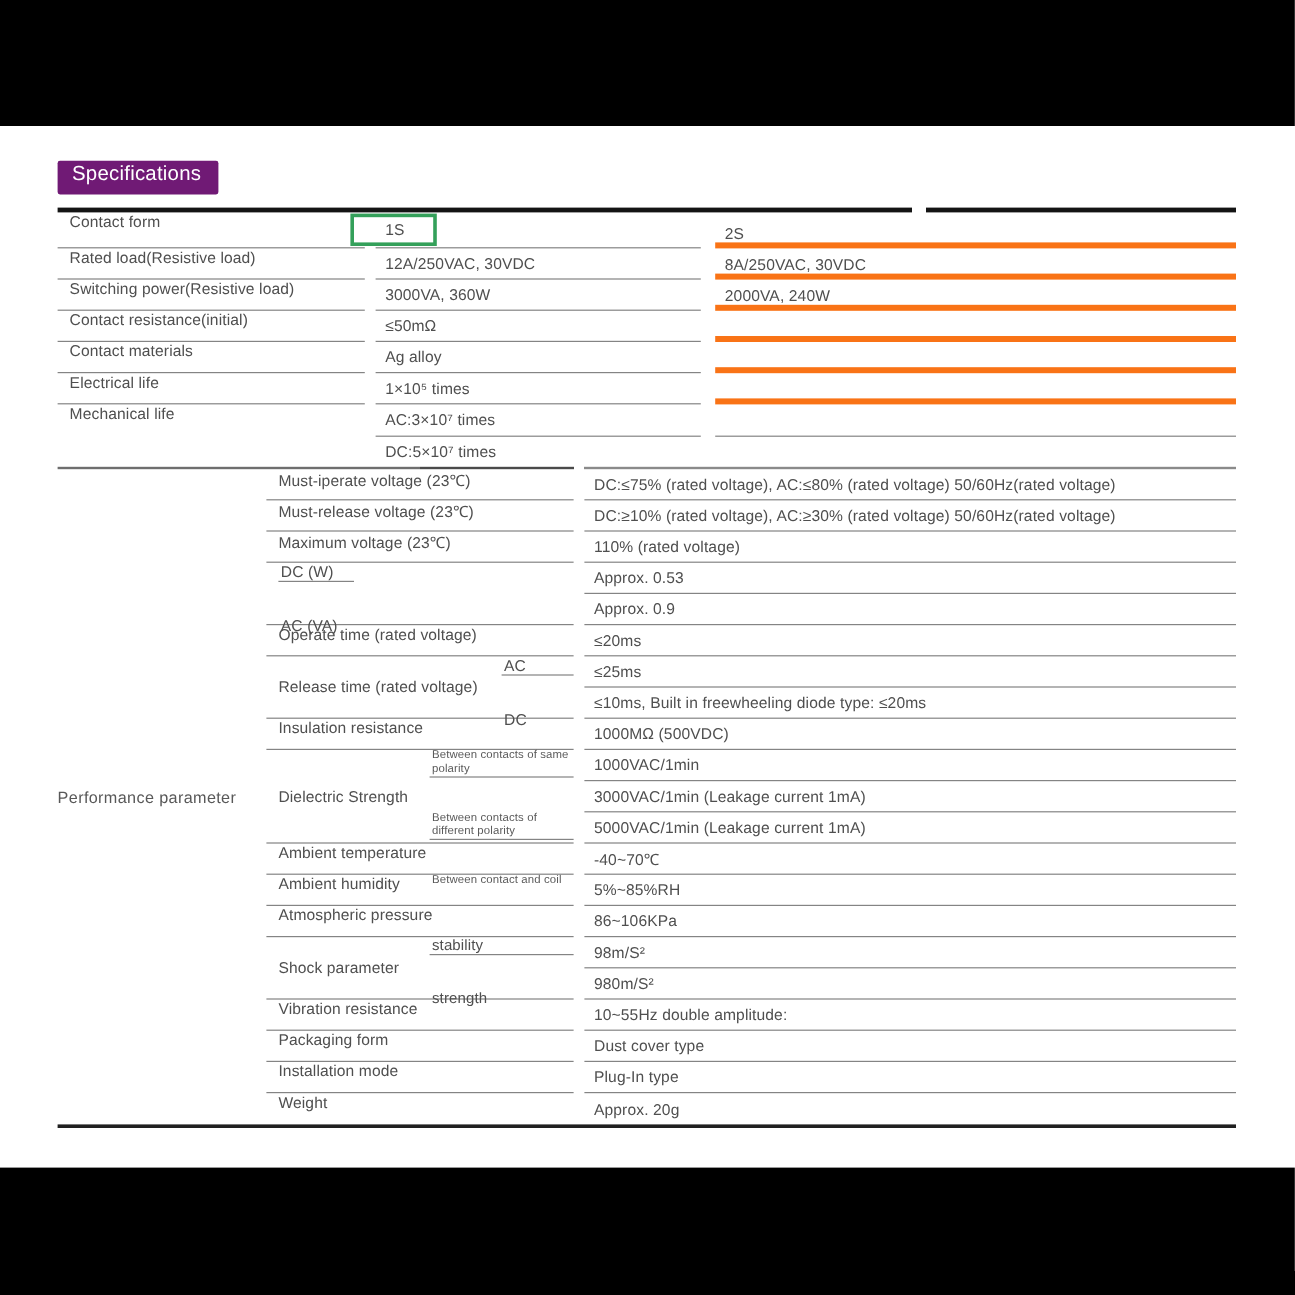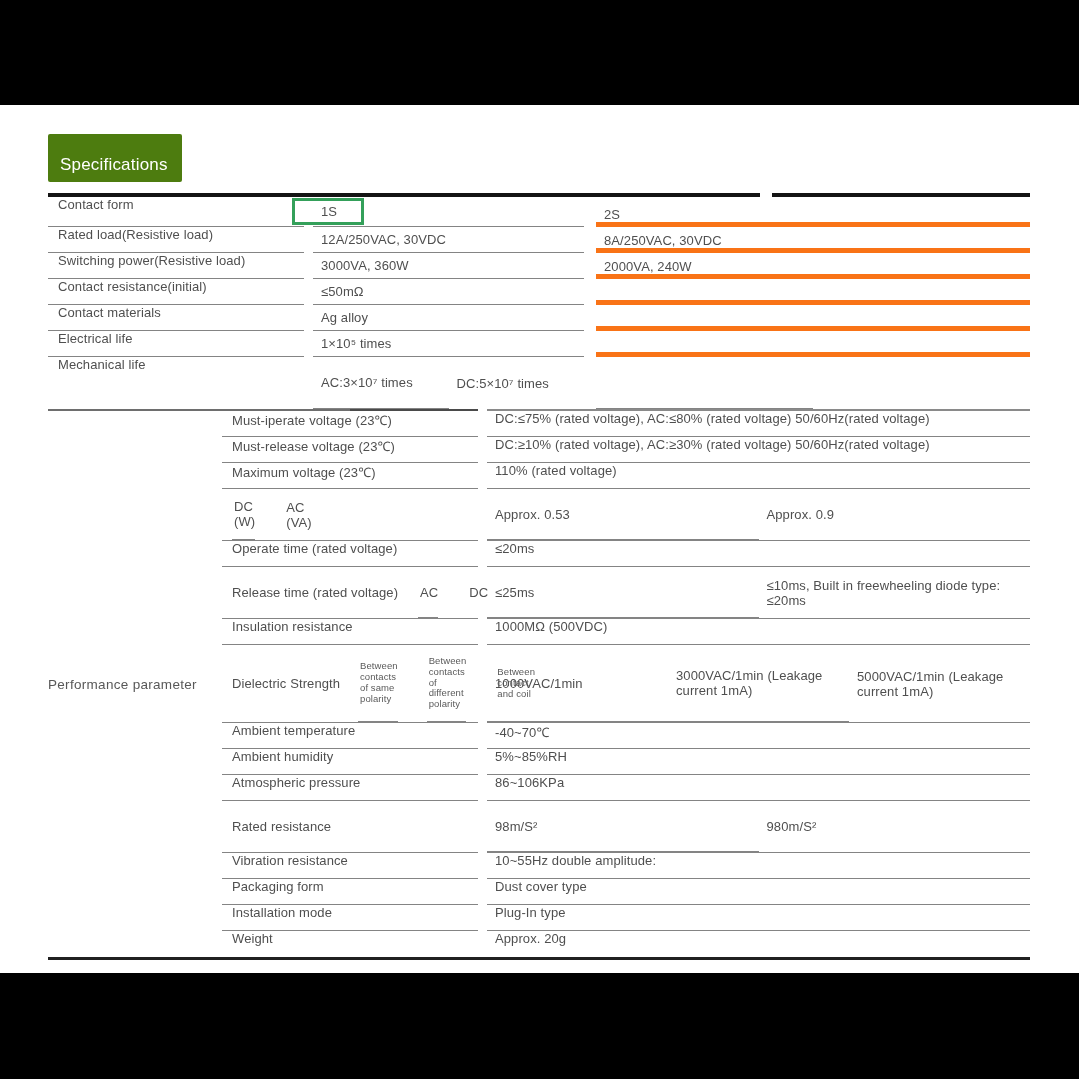--- a/index.html
+++ b/index.html
@@ -6,22 +6,22 @@
   body{
     width:1079px;height:1079px;position:relative;overflow:hidden;
     background:#ffffff;font-family:"Liberation Sans",sans-serif;
     color:#4f4f4f;
   }
   .bar-top{position:absolute;top:0;left:0;width:1079px;height:105px;background:#000;}
   .bar-bottom{position:absolute;top:973px;left:0;width:1079px;height:106px;background:#000;}
   .content{position:absolute;top:105px;left:0;width:1079px;height:868px;background:#fff;}
 
   .spec-badge{
-    display:inline-block;margin:29px 0 0 48px;background:#4d7c0f;color:#fff;
-    font-size:17px;letter-spacing:.2px;padding:21px 14px 7px 12px;border-radius:2px;
+    display:inline-block;margin:29px 0 0 48px;background:#701a75;color:#fff;
+    font-size:17px;letter-spacing:.2px;padding:1px 14px 7px 12px;border-radius:2px;
   }
 
   .spec-table{margin:11px 0 0 48px;width:982px;font-size:13px;letter-spacing:.1px;}
   .top-rule{height:4px;background:linear-gradient(to right,#141414 0,#141414 712px,#ffffff 712px,#ffffff 724px,#141414 724px,#141414 982px);}
   .section-divider{height:2px;background:linear-gradient(to right,#6e6e6e 0,#6e6e6e 302px,#4a4a4a 302px,#4a4a4a 430px,#ffffff 430px,#ffffff 439px,#8a8a8a 439px,#8a8a8a 982px);}
   .bottom-rule{height:3px;background:#202020;}
 
   .section{display:flex;}
   .group-col{width:174px;display:flex;align-items:center;font-size:13.5px;color:#585858;letter-spacing:.3px;}
   .rows{flex:1;display:flex;flex-direction:column;}
@@ -33,30 +33,30 @@
 
   .lbl{width:256px;box-sizing:border-box;border-bottom:1px solid #848484;
        display:flex;align-items:flex-start;padding-left:10px;}
   .gapA{width:9px;}
   .gapB{width:12px;}
   .v1{width:271px;box-sizing:border-box;border-bottom:1px solid #848484;
       display:flex;align-items:center;padding-left:8px;position:relative;}
   .v2{flex:1;box-sizing:border-box;border-bottom:5px solid #f97316;
       display:flex;align-items:flex-end;padding-left:8px;}
   .vfull{flex:1;box-sizing:border-box;border-bottom:1px solid #848484;
-      display:flex;align-items:flex-start;padding-left:8px;}
-
-  .stack{padding:0;align-items:stretch;}
+      display:flex;align-items:center;padding-left:8px;}
+
+  .stack{flex-direction:column;padding:0;align-items:stretch;}
   .vrow{flex:1;display:flex;align-items:center;padding-left:8px;}
   .vrow.bb{border-bottom:1px solid #848484;}
 
   .lblc{width:256px;box-sizing:border-box;border-bottom:1px solid #848484;
         display:flex;align-items:stretch;padding-left:10px;}
   .lblc .main{flex:1;display:flex;align-items:center;}
-  .subcol{display:flex;flex-direction:row;gap:29px;}
+  .subcol{display:flex;flex-direction:column;gap:29px;}
   .subcol .sub{flex:1;display:flex;align-items:center;padding-left:2px;}
   .subcol .sub.bb{border-bottom:1px solid #848484;}
   .subcol.w63{width:63px;}
   .subcol.w60{width:60px;justify-content:space-between;}
   .subcol.w120{width:120px;font-size:9.5px;line-height:1.15;color:#5a5a5a;}
   .subcol.w120s{width:120px;font-size:12.5px;}
 
   .row.last .lbl,.row.last .lblc,.row.last .v1,.row.last .v2,.row.last .vfull,
   .row.last .vrow:last-child{border-bottom:none;}
 
@@ -348,22 +348,30 @@
             </div>
           <div class="gapA"></div>
           <div class="vfull">
               <span>86~106KPa</span>
             </div>
         </div>
 
         <div class="row h52">
           <div class="lblc">
             <div class="main">
-                <span>Rated resistance</span>
-              </div>
+                <span>Shock parameter</span>
+              </div>
+            <div class="subcol w120s">
+              <div class="sub bb">
+                  <span>stability</span>
+                </div>
+              <div class="sub">
+                  <span>strength</span>
+                </div>
+            </div>
           </div>
           <div class="gapA"></div>
           <div class="vfull stack">
             <div class="vrow bb">
                 <span>98m/S²</span>
               </div>
             <div class="vrow">
                 <span>980m/S²</span>
               </div>
           </div>

